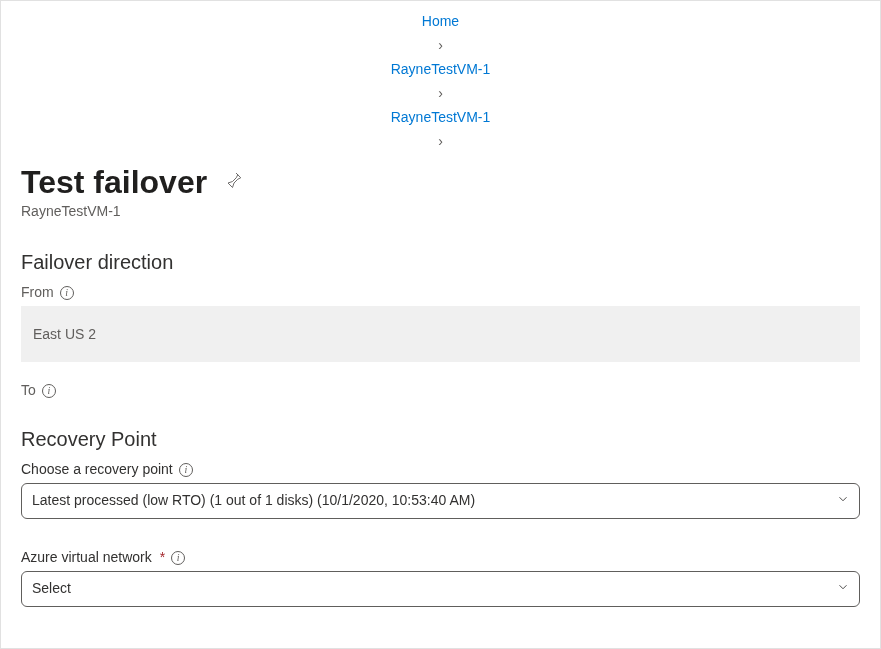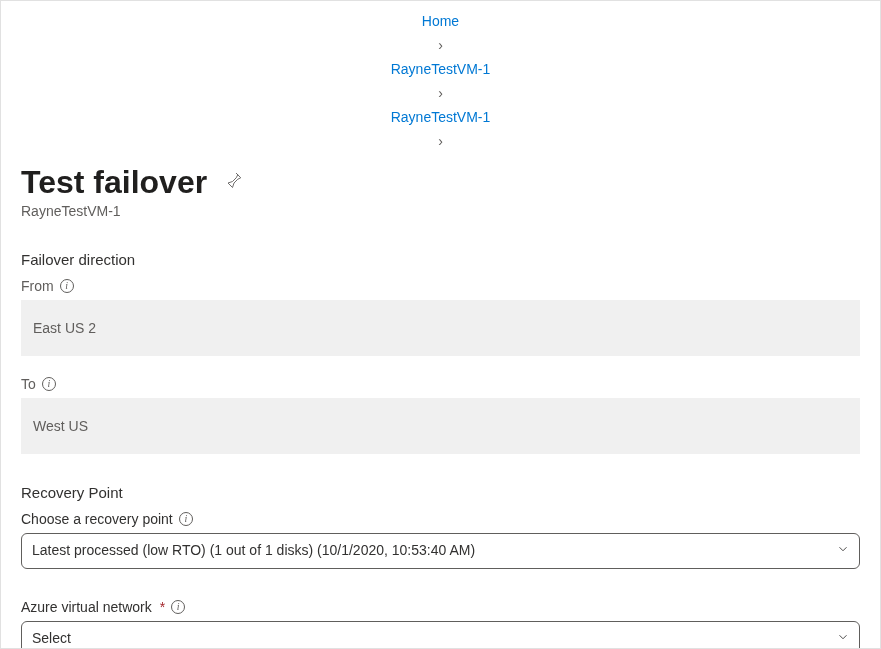--- a/index.html
+++ b/index.html
@@ -50,30 +50,30 @@
       stroke: #605e5c;
       fill: none;
       stroke-width: 1.2;
     }
     .subtitle {
       font-size: 14px;
       color: #605e5c;
       margin-bottom: 32px;
     }
     .section-title {
-      font-size: 15px;
+      font-size: 20px;
       color: #323130;
       margin-bottom: 10px;
       font-weight: 400;
     }
     .field-label {
       font-size: 14px;
       color: #605e5c;
       display: flex;
-      align-items: center;
+      align-items: flex-end;
       gap: 6px;
       margin-bottom: 6px;
     }
     .field-label.dark {
       color: #323130;
     }
     .info-icon {
       display: inline-flex;
       align-items: center;
       justify-content: center;
@@ -168,21 +168,20 @@
   <div class="field-label">
     <span>From</span>
     <span class="info-icon">i</span>
   </div>
   <div class="readonly-field">East US 2</div>
 
   <div class="field-label">
     <span>To</span>
     <span class="info-icon">i</span>
   </div>
-  <div class="readonly-field" style="margin-bottom:0;">West US</div>
 </div>
 
 <div class="block">
   <div class="section-title">Recovery Point</div>
   <div class="field-label dark">
     <span>Choose a recovery point</span>
     <span class="info-icon">i</span>
   </div>
   <div class="select-wrap">
     <div class="select-field" role="combobox" tabindex="0">Latest processed (low RTO) (1 out of 1 disks) (10/1/2020, 10:53:40 AM)</div>

